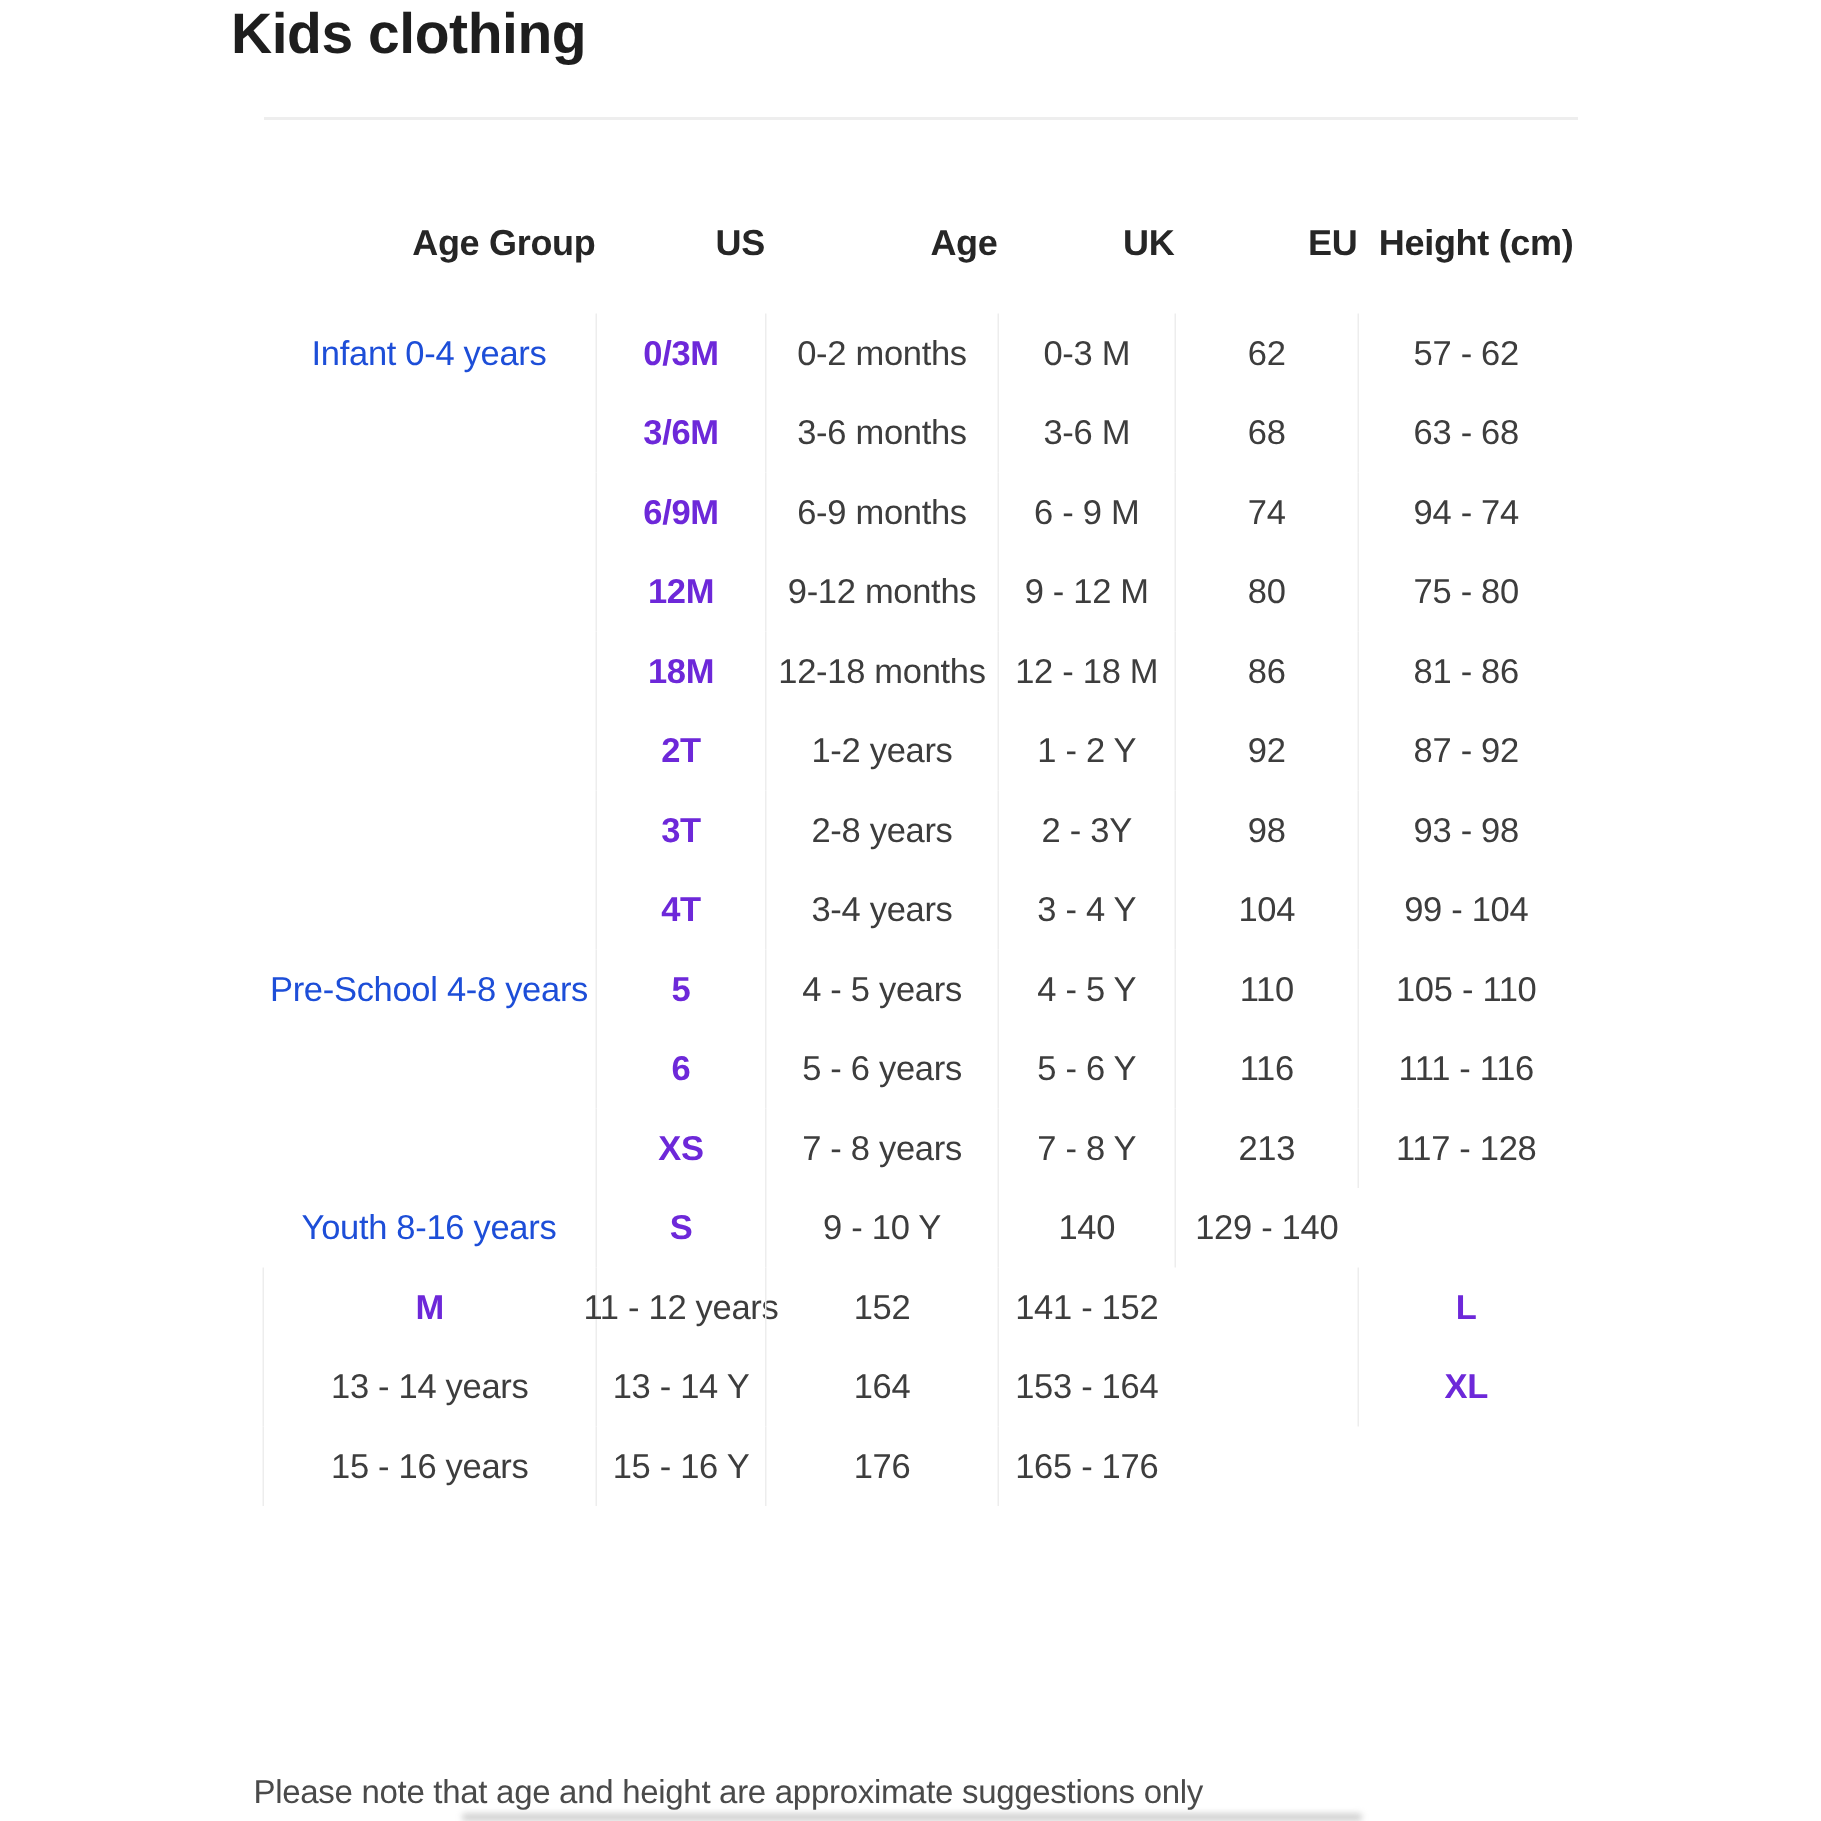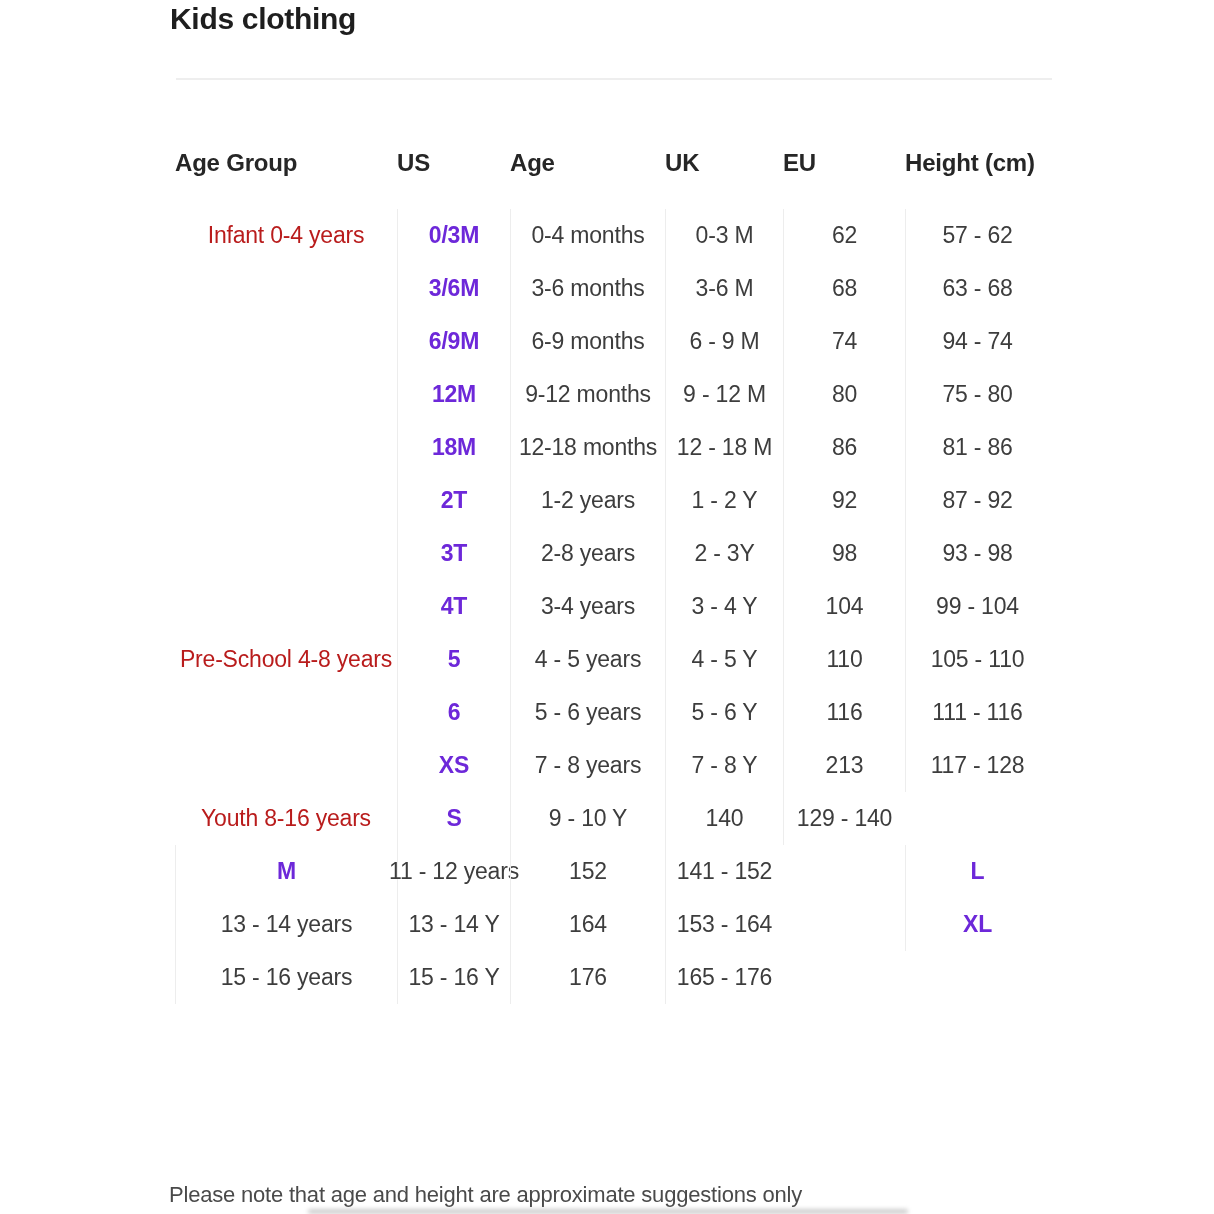--- a/index.html
+++ b/index.html
@@ -5,55 +5,55 @@
   html, body { margin: 0; padding: 0; }
   body {
     width: 1214px; height: 1214px;
     background: #ffffff;
     font-family: "Liberation Sans", sans-serif;
     color: #333333;
     position: relative;
     overflow: hidden;
   }
   .title {
-    position: absolute; left: 170px; top: 2px;
+    position: absolute; left: 154px; top: 2px;
     margin: 0;
-    font-size: 30px; font-weight: 700; color: #1e1e1e;
+    font-size: 38px; font-weight: 700; color: #1e1e1e;
     letter-spacing: -0.3px;
   }
   .divider {
     position: absolute; left: 176px; top: 78px;
     width: 876px; height: 2px; background: #eeeeee;
   }
   .thead {
     position: absolute; left: 175px; top: 130px;
     display: grid;
     grid-template-columns: 222px 113px 155px 118px 122px 144px;
     height: 66px; align-items: center;
   }
   .hcell {
-    text-align: left;
+    text-align: right;
     font-size: 24px; font-weight: 700; color: #262626;
     letter-spacing: -0.2px;
   }
   .tbody {
     position: absolute; left: 175px; top: 209px;
     display: grid;
     grid-template-columns: 222px 113px 155px 118px 122px 144px;
     grid-auto-rows: 53px;
   }
   .cell {
     display: flex; align-items: center; justify-content: center;
     font-size: 23px; color: #3d3d3d;
     letter-spacing: -0.2px;
     white-space: nowrap;
   }
   .cell.bordered { border-left: 1px solid #ededed; }
   .cell.c-us { font-weight: 700; color: #6d28d9; }
-  .cell.c-age_group { color: #b91c1c; }
+  .cell.c-age_group { color: #1d4ed8; }
   .note {
     position: absolute; left: 169px; top: 1182px;
     margin: 0;
     font-size: 22px; color: #4a4a4a;
     letter-spacing: -0.2px;
   }
   .cutoff {
     position: absolute; left: 308px; top: 1209px;
     width: 600px; height: 5px;
     background: #a0a0a0; opacity: 0.5;
@@ -75,21 +75,21 @@
         <div class="hcell">Age Group</div>
         <div class="hcell">US</div>
         <div class="hcell">Age</div>
         <div class="hcell">UK</div>
         <div class="hcell">EU</div>
         <div class="hcell">Height (cm)</div>
       </div>
     <div class="tbody" id="table-body">
         <div class="cell c-age_group">Infant 0-4 years</div>
         <div class="cell c-us bordered">0/3M</div>
-        <div class="cell c-age bordered">0-4 months</div>
+        <div class="cell c-age bordered">0-2 months</div>
         <div class="cell c-uk bordered">0-3 M</div>
         <div class="cell c-eu bordered">62</div>
         <div class="cell c-height_cm bordered">57 - 62</div>
         <div class="cell c-age_group"></div>
         <div class="cell c-us bordered">3/6M</div>
         <div class="cell c-age bordered">3-6 months</div>
         <div class="cell c-uk bordered">3-6 M</div>
         <div class="cell c-eu bordered">68</div>
         <div class="cell c-height_cm bordered">63 - 68</div>
         <div class="cell c-age_group"></div>

